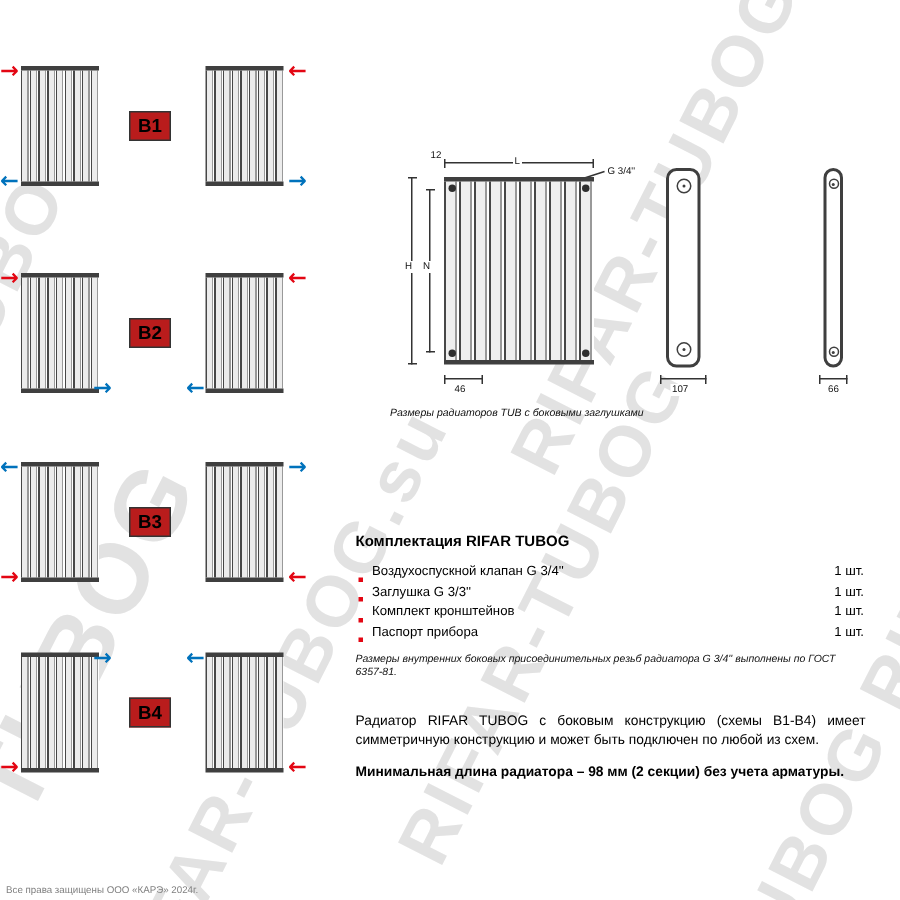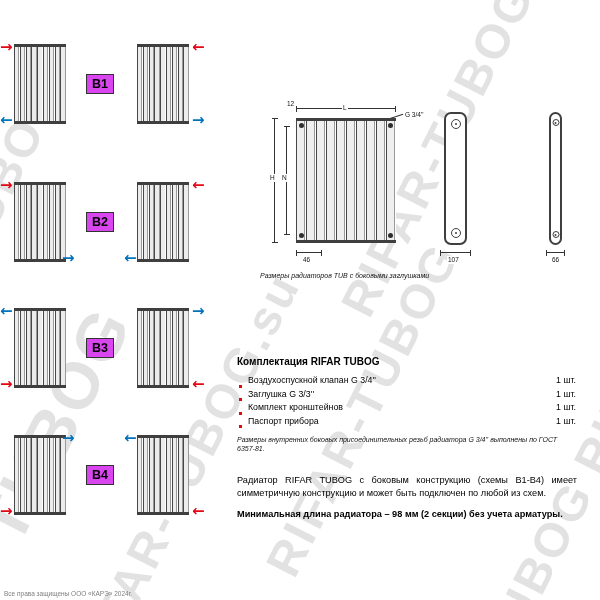--- a/index.html
+++ b/index.html
@@ -15,21 +15,21 @@
   .wm-4{font-size:48px;left:330px;top:300px;transform:rotate(-63deg)}
   .wm-5{font-size:48px;left:470px;top:640px;transform:rotate(-63deg)}
   .wm-6{font-size:48px;left:-60px;top:240px;transform:rotate(-63deg)}
 
   .title{position:absolute;top:8px;right:8px;text-align:right;font-size:18px;line-height:21px;font-weight:bold;color:#000;z-index:2;letter-spacing:.4px}
 
   
   .scheme-row{position:absolute;left:2px;width:212px;height:82px;z-index:1}
   .radiator{position:absolute;top:0;width:52px;height:80px;border-top:3px solid #3f3f3f;border-bottom:3px solid #3f3f3f;
     background:repeating-linear-gradient(90deg,#474747 0,#474747 1px,#ececec 1px,#ececec 4.3px,#999 4.3px,#999 5.1px,#fff 5.1px,#fff 5.8px)}
-  .scheme-label{position:absolute;left:84px;top:30px;width:28px;height:20px;border:1px solid #333;background:#d946ef;display:flex;align-items:center;justify-content:center;font-weight:bold;font-size:12.5px;color:#000}
+  .scheme-label{position:absolute;left:84px;top:30px;width:28px;height:20px;border:1px solid #333;background:#b91c1c;display:flex;align-items:center;justify-content:center;font-weight:bold;font-size:12.5px;color:#000}
   .arr{position:absolute;font-family:"DejaVu Sans",sans-serif;font-weight:bold;font-size:15px;line-height:12px;z-index:2}
   .arr.red{color:#e30613}
   .arr.blue{color:#0072bc}
 
   
   .tech{position:absolute;left:258px;top:100px;width:330px;height:170px;z-index:1}
   .tv-rad{position:absolute;left:38px;top:18px;width:100px;height:125px;border-top:3px solid #3f3f3f;border-bottom:3px solid #3f3f3f;
     background:repeating-linear-gradient(90deg,#474747 0,#474747 1.2px,#efefef 1.2px,#efefef 7.6px,#999 7.6px,#999 8.8px,#fff 8.8px,#fff 10px)}
   .port{position:absolute;width:5px;height:5px;border-radius:50%;background:#2e2e2e}
   .dimline-h{position:absolute;height:0;border-top:1px solid #333}

